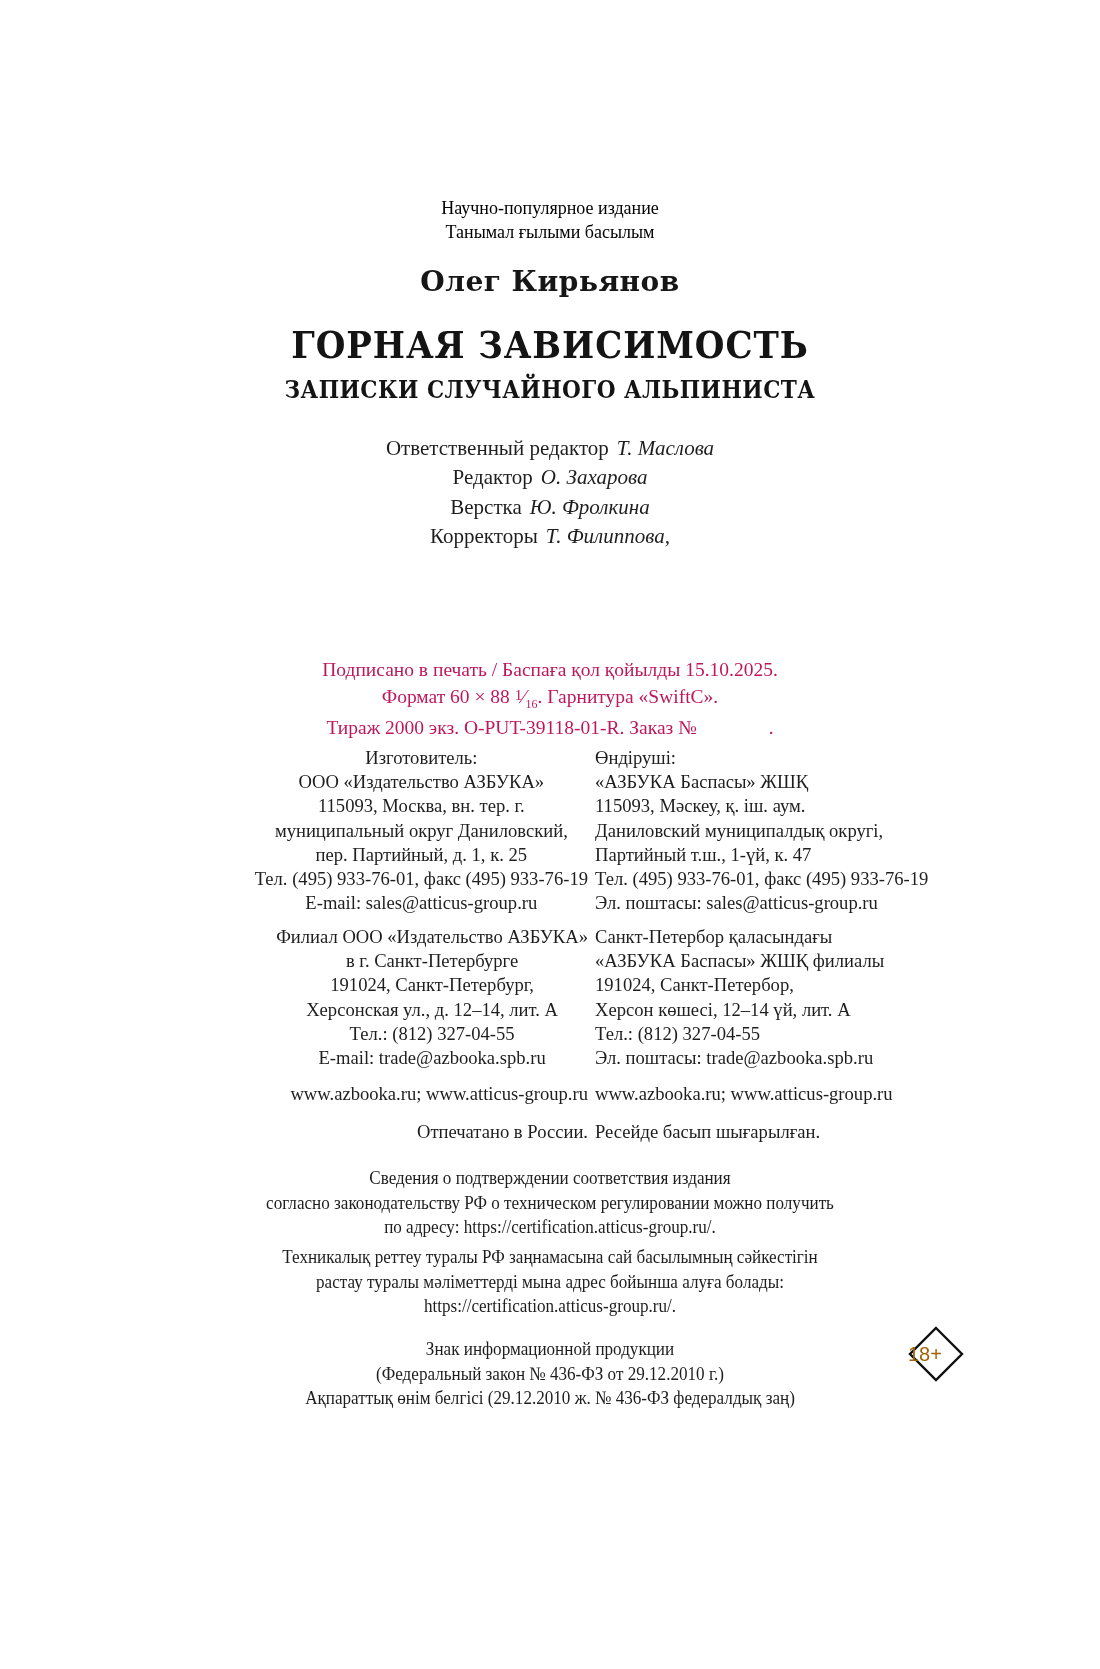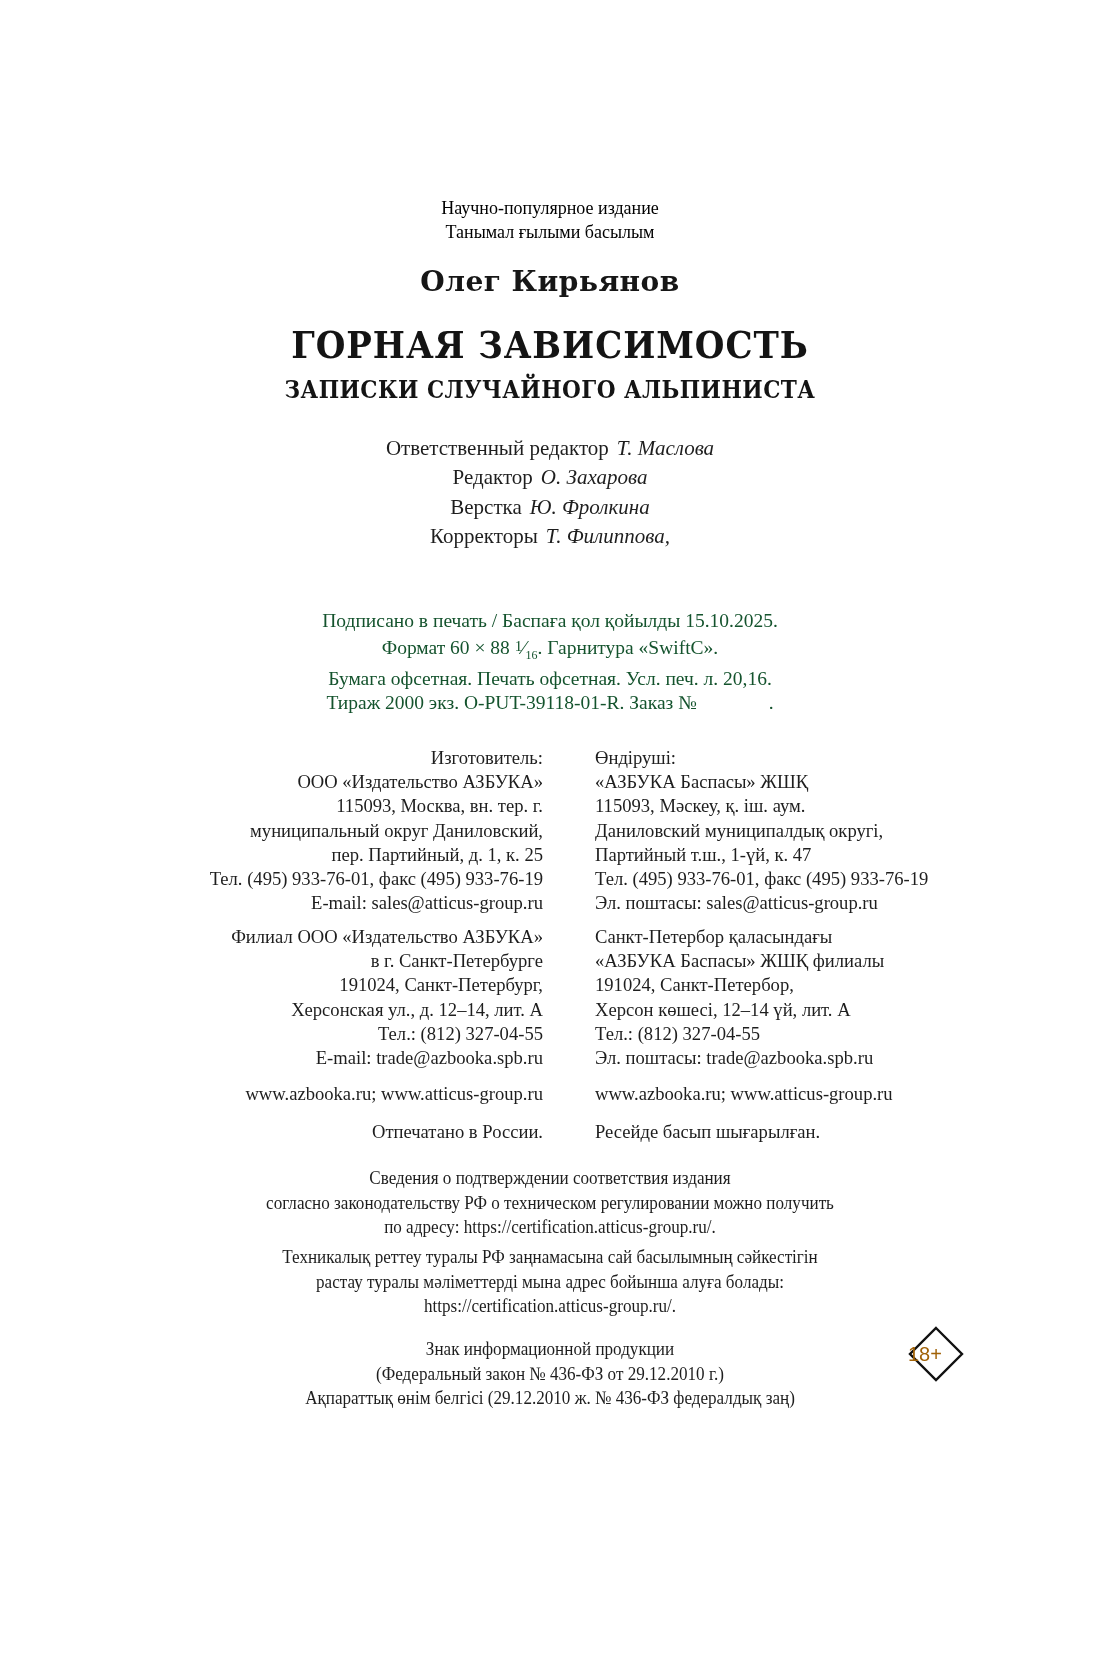--- a/index.html
+++ b/index.html
@@ -65,36 +65,36 @@
     }
     .credits {
       top: 434px;
       font-size: 21px;
       line-height: 29.3px;
       color: #1e1e1e;
     }
     .credits .role { font-style: normal; }
     .credits .person { font-style: italic; margin-left: 8px; }
     .imprint {
-      top: 609px;
+      top: 658px;
       font-size: 19.5px;
       line-height: 24.5px;
-      color: #14532d;
+      color: #be185d;
     }
     .imprint sub { font-size: 12px; }
     .frac-num { font-size: 15px; vertical-align: 3px; }
     .blank-order { display: inline-block; width: 72px; }
 
     .col-left, .col-right {
       position: absolute;
       font-size: 18.6px;
       line-height: 24.2px;
       color: #1e1e1e;
     }
-    .col-left { right: 557px; text-align: right; margin-left: 17px; }
+    .col-left { right: 512px; text-align: center; margin-left: 17px; }
     .col-right { left: 595px; text-align: left; }
     .block1 { top: 746px; }
     .block2 { top: 925px; }
     .block3 { top: 1082px; }
     .block4 { top: 1120px; }
     .line { white-space: nowrap; display: block; }
 
     .cert {
       font-family: "Liberation Serif", serif;
       font-size: 19px;
@@ -146,21 +146,20 @@
   <div class="center-block credits">
     <div><span class="role">Ответственный редактор</span><span class="person">Т. Маслова</span></div>
     <div><span class="role">Редактор</span><span class="person">О. Захарова</span></div>
     <div><span class="role">Верстка</span><span class="person">Ю. Фролкина</span></div>
     <div><span class="role">Корректоры</span><span class="person">Т. Филиппова,</span></div>
   </div>
 
   <div class="center-block imprint">
     <div>Подписано в печать / Баспаға қол қойылды 15.10.2025.</div>
     <div><span>Формат 60 × 88 </span><span class="frac-num">1</span>⁄<sub>16</sub><span>. Гарнитура «SwiftC».</span></div>
-    <div>Бумага офсетная. Печать офсетная. Усл. печ. л. 20,16.</div>
     <div><span>Тираж 2000 экз. O-PUT-39118-01-R. Заказ №</span><span class="blank-order"></span><span>.</span></div>
   </div>
 
   <div class="col-left block1">
     <span class="line">Изготовитель:</span>
     <span class="line">ООО «Издательство АЗБУКА»</span>
     <span class="line">115093, Москва, вн. тер. г.</span>
     <span class="line">муниципальный округ Даниловский,</span>
     <span class="line">пер. Партийный, д. 1, к. 25</span>
     <span class="line">Тел. (495) 933-76-01, факс (495) 933-76-19</span>

